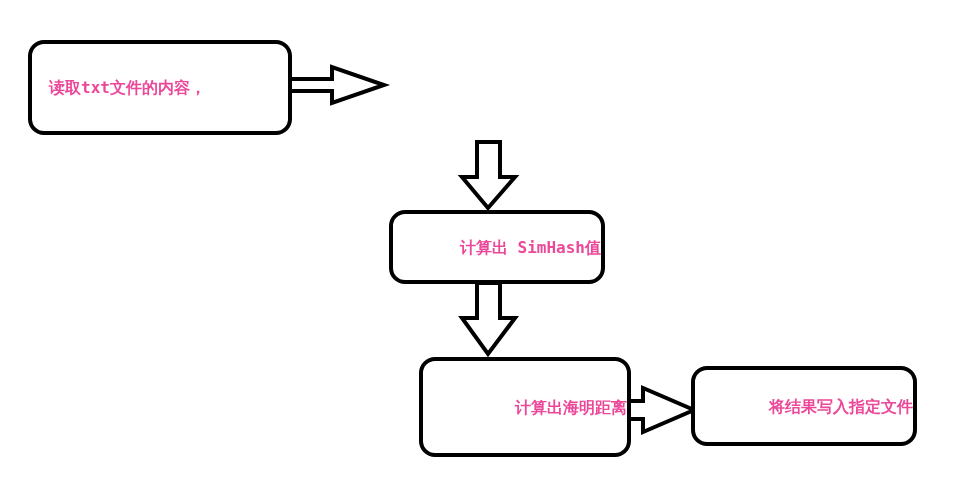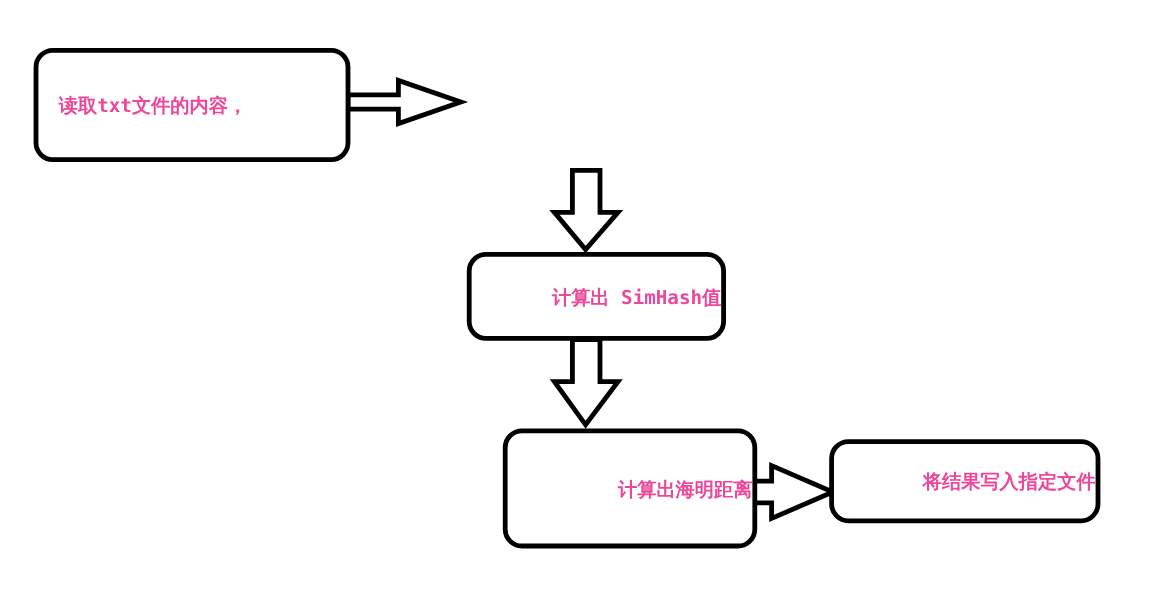--- a/index.html
+++ b/index.html
@@ -37,21 +37,21 @@
     display: flex;
     flex-direction: column;
     justify-content: center;
   }
   .node.align-left  { align-items: flex-start; text-align: left; }
   .node.align-center{ align-items: flex-end;     text-align: center; }
   .n1 { left: 28px;  top: 40px;  width: 264px; height: 95px;  padding-left: 17px; }
   .n2 { left: 381px; top: 32px;  width: 223px; height: 110px; padding-left: 38px; }
   .n3 { left: 389px; top: 210px; width: 216px; height: 74px; }
   .n4 { left: 392px; top: 357px; width: 212px; height: 100px; margin-left: 27px; }
-  .n5 { left: 691px; top: 366px; width: 226px; height: 70px; }
+  .n5 { left: 691px; top: 366px; width: 226px; height: 80px; }
   .node-line { white-space: nowrap; }
 </style>
 </head>
 <body>
 
 <div class="canvas">
 
   <svg class="arrows" viewBox="0 0 959 500" xmlns="http://www.w3.org/2000/svg" aria-hidden="true">
     <polygon points="290,79 332,79 332,67 384,85 332,103 332,91 290,91"></polygon>
     <polygon points="477,142 477,177 462,177 488,208 515,177 500,177 500,142"></polygon>

